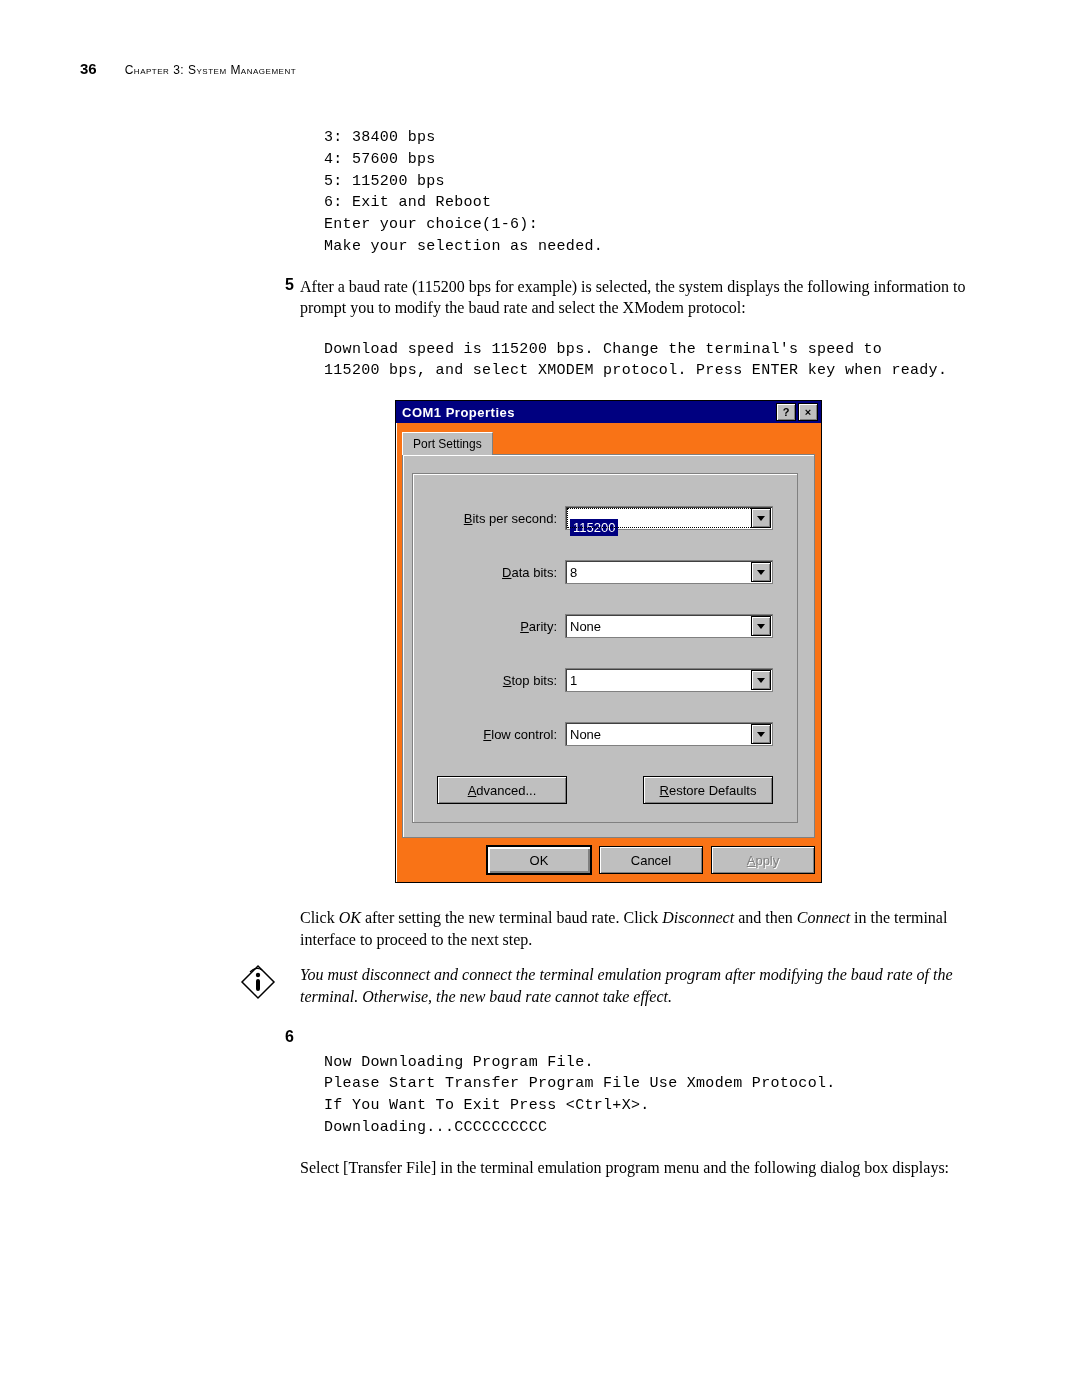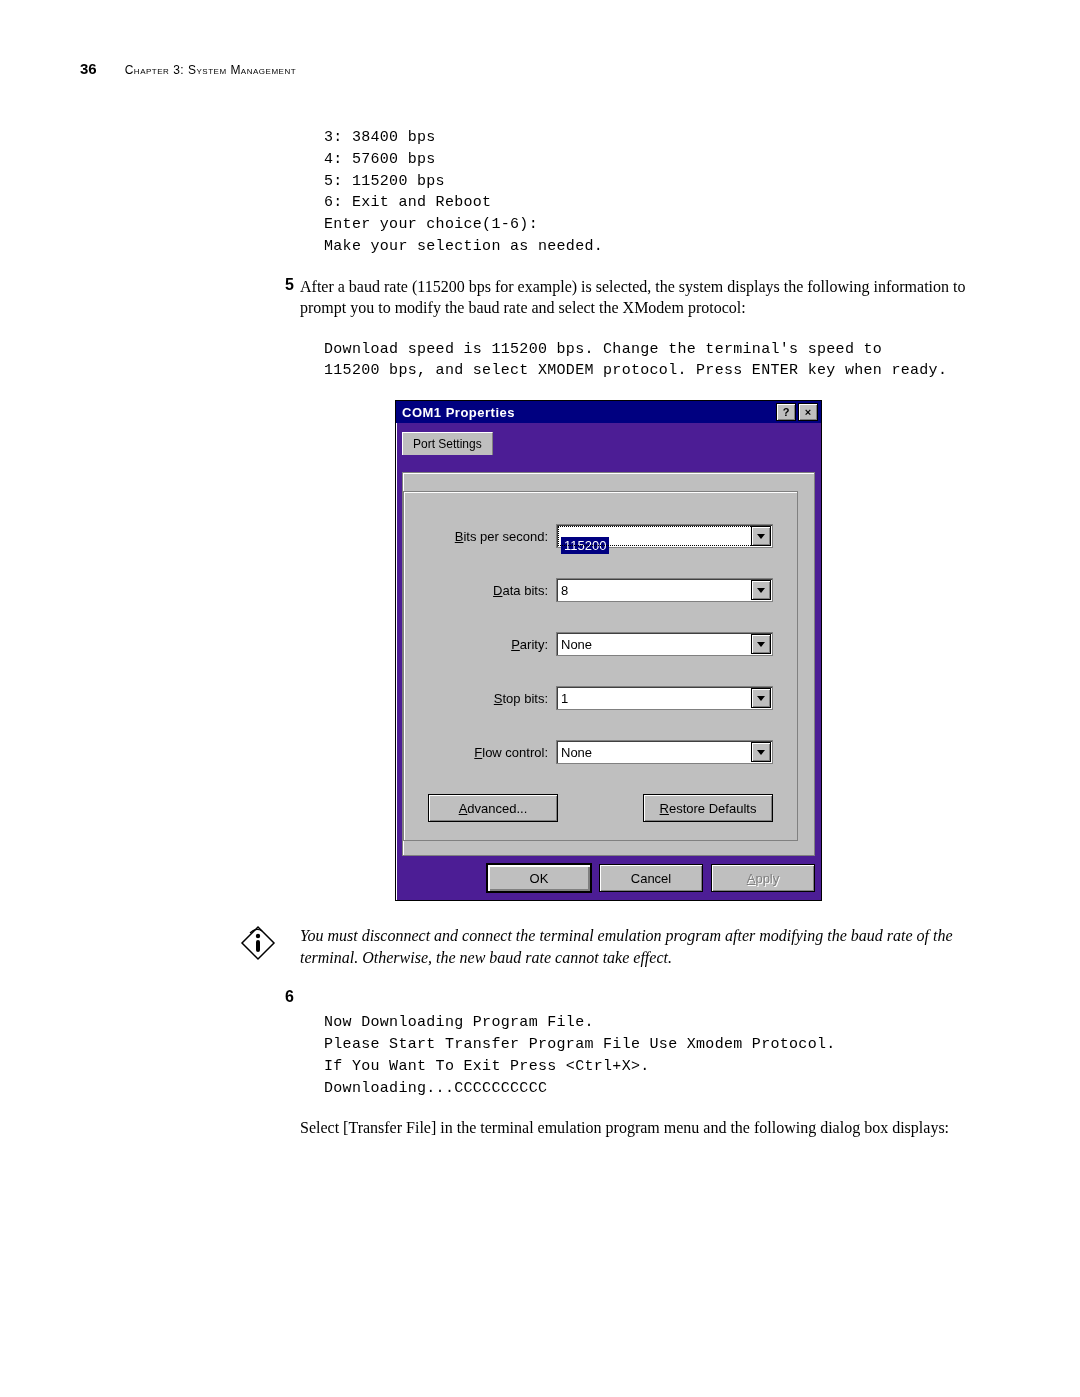--- a/index.html
+++ b/index.html
@@ -69,21 +69,21 @@
   .figure-caption .fig-label {
     font-weight: bold;
   }
   .dialog-container {
     margin-left: 95px;
     margin-bottom: 24px;
   }
   
   .dialog {
     width: 425px;
-    background: #4c1d95;
+    background: #f97316;
     border: 1px solid #000;
     box-shadow: inset 1px 1px 0 #fff;
     font-family: "MS Sans Serif", Tahoma, Arial, sans-serif;
     font-size: 12px;
   }
   .titlebar {
     background: #000080;
     color: #fff;
     display: flex;
     align-items: center;
@@ -98,39 +98,39 @@
     width: 18px; height: 16px;
     background: #bfbfbf;
     border: 1px solid #000;
     box-shadow: inset 1px 1px 0 #fff, inset -1px -1px 0 #808080;
     margin-left: 2px;
     display: flex; align-items: center; justify-content: center;
     color: #000; font-weight: bold; font-size: 11px;
     font-family: Arial;
   }
   .tab-strip {
-    padding: 8px 6px 18px 6px;
+    padding: 8px 6px 0 6px;
   }
   .tab {
     display: inline-block;
     background: #bfbfbf;
     border-top: 1px solid #fff;
     border-left: 1px solid #fff;
     border-right: 1px solid #808080;
     padding: 4px 10px;
     position: relative;
     top: 1px;
     font-size: 12px;
   }
   .tab-panel {
     background: #bfbfbf;
     border: 1px solid #808080;
     box-shadow: inset 1px 1px 0 #fff;
     margin: 0 6px 8px 6px;
-    padding: 18px 16px 14px 0;
+    padding: 18px 16px 14px 9px;
   }
   .field-group {
     border: 1px solid #808080;
     box-shadow: inset 1px 1px 0 #fff;
     padding: 32px 24px 18px 24px;
   }
   .field-row {
     display: flex;
     align-items: center;
     margin-bottom: 30px;
@@ -323,20 +323,25 @@
           <div class="win-btn default">OK</div>
           <div class="win-btn">Cancel</div>
           <div class="win-btn disabled">
               <span class="ul">A</span>
               <span>pply</span>
             </div>
         </div>
       </div>
     </div>
 
+    <div class="body-text">
+      <p>
+        <span>Click </span><span class="italic">OK</span><span> after setting the new terminal baud rate. Click </span><span class="italic">Disconnect</span><span> and then </span><span class="italic">Connect</span><span> in the terminal interface to proceed to the next step.</span>
+      </p>
+    </div>
 
     <div class="info-row">
       <div class="info-icon">
         <svg viewBox="0 0 36 36" width="36" height="36">
           <polygon points="18,2 34,18 18,34 2,18" fill="none" stroke="#000" stroke-width="1.5"></polygon>
           <circle cx="18" cy="11" r="2.2" fill="#000"></circle>
           <rect x="16" y="15" width="4" height="12" rx="2" fill="#000"></rect>
           <path d="M10 8 Q16 2 22 6" fill="none" stroke="#000" stroke-width="1.2"></path>
         </svg>
       </div>

